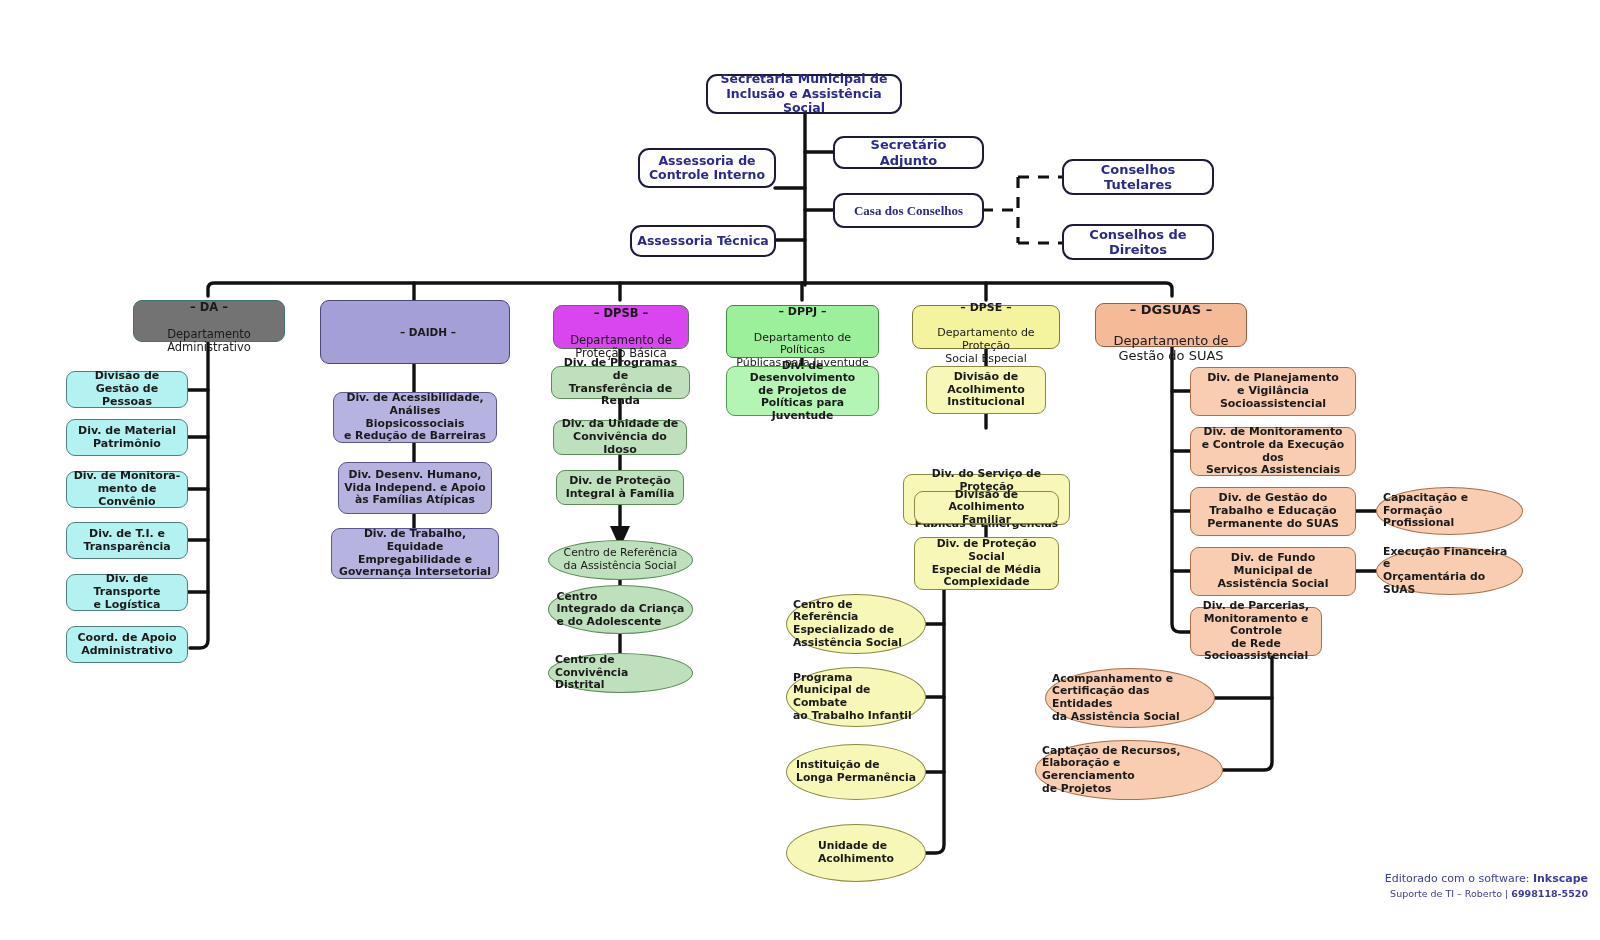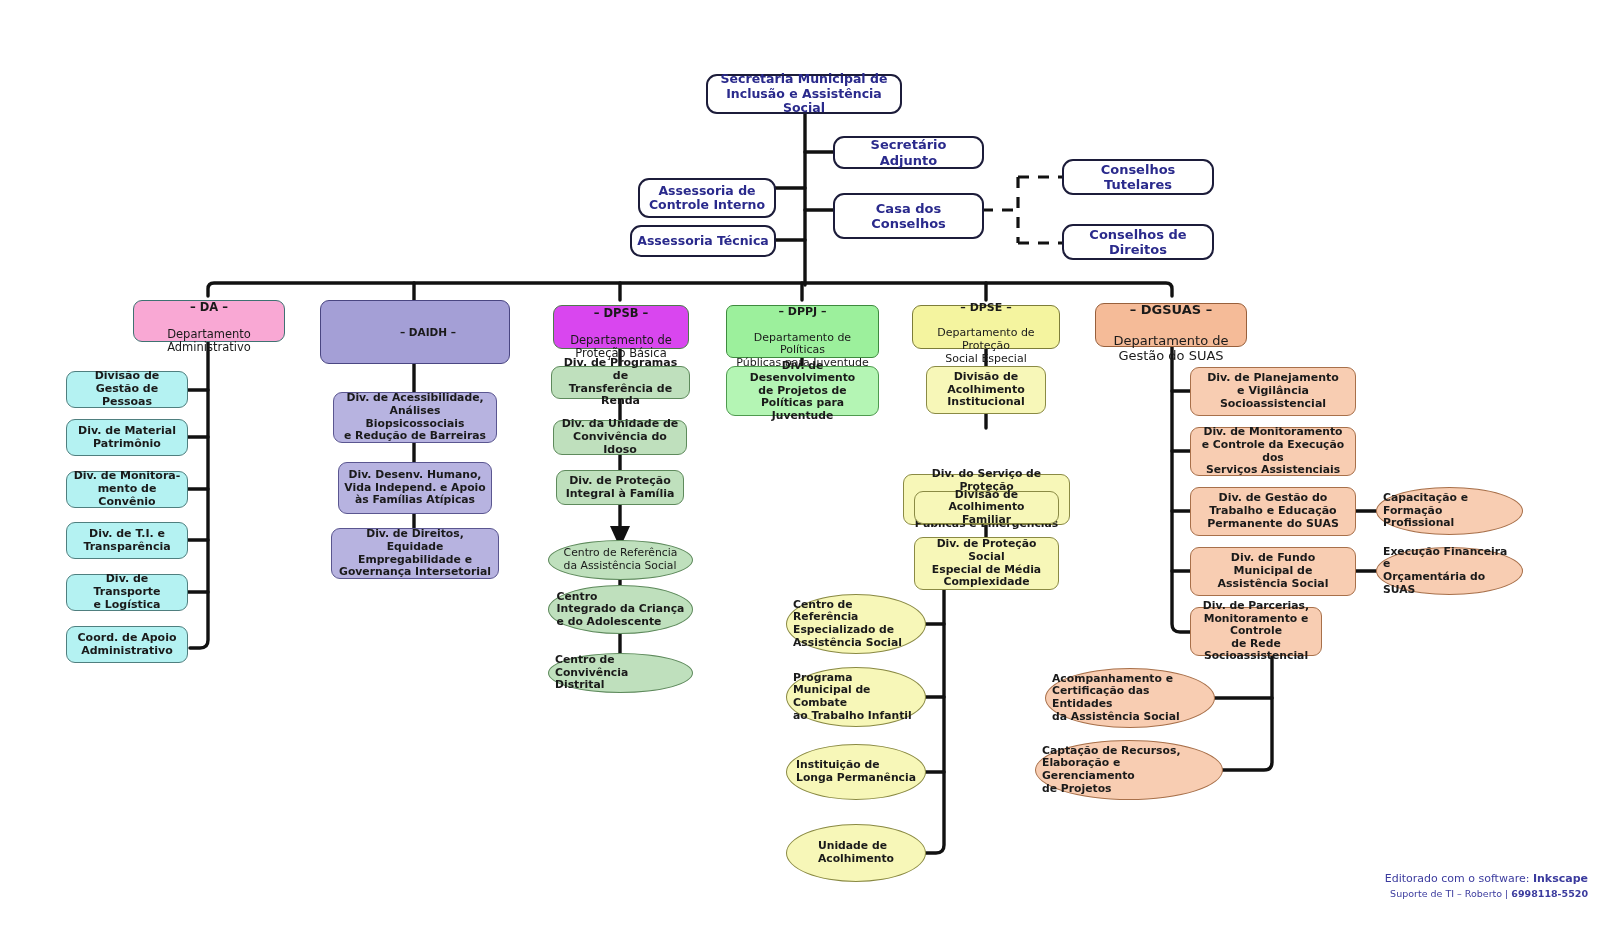--- a/index.html
+++ b/index.html
@@ -15,21 +15,21 @@
             font-weight:bold;background:#fff;}
   .ell{position:absolute;box-sizing:border-box;display:flex;align-items:center;
        justify-content:center;text-align:left;border:1.5px solid #3a3a3a;
        border-radius:50%;line-height:1.16;padding:2px 6px;white-space:pre-line;
        color:#1a1a1a;}
 
   .hdr{font-weight:bold;}
   .hdr .code{display:block;font-weight:bold;}
 
   .c-da{background:#b4f2f2;border-color:#4f7f7f;}
-  .c-da-h{background:#f9a8d4;border-color:#3f7272;}
+  .c-da-h{background:#737373;border-color:#3f7272;}
   .c-daidh{background:#b7b3e0;border-color:#5a5690;}
   .c-daidh-h{background:#a49fd6;border-color:#4a4682;}
   .c-dpsb{background:#bfe0bd;border-color:#5e8a5c;}
   .c-dpsb-h{background:#d946ef;border-color:#4e7a4c;}
   .c-dppj{background:#b4f5b4;border-color:#4e9a4e;}
   .c-dppj-h{background:#9cf09c;border-color:#3e8a3e;}
   .c-dpse{background:#f7f7b8;border-color:#8a8a44;}
   .c-dpse-h{background:#f4f49f;border-color:#7d7d39;}
   .c-dg{background:#f8cdb2;border-color:#a8704a;}
   .c-dg-h{background:#f5bb98;border-color:#98603c;}
@@ -113,23 +113,23 @@
 
       <polygon points="620,548 610,526 630,526"></polygon>
     </g>
   </svg>
 
   <div class="node top" style="left:706px;top:74px;width:196px;height:40px;font-size:12.5px;">Secretaria Municipal de
 Inclusão e Assistência Social</div>
 
   <div class="node top" style="left:833px;top:136px;width:151px;height:33px;font-size:13px;">Secretário Adjunto</div>
 
-  <div class="node top" style="left:833px;top:193px;width:151px;height:46px;font-size:13px;">Casa dos Conselhos</div>
-
-  <div class="node top" style="left:638px;top:178px;width:138px;height:40px;font-size:12.5px;">Assessoria de
+  <div class="node top" style="left:833px;top:193px;width:151px;height:35px;font-size:13px;font-family:Liberation Serif, serif;">Casa dos Conselhos</div>
+
+  <div class="node top" style="left:638px;top:148px;width:138px;height:40px;font-size:12.5px;">Assessoria de
 Controle Interno</div>
 
   <div class="node top" style="left:630px;top:225px;width:146px;height:32px;font-size:12.5px;">Assessoria Técnica</div>
 
   <div class="node top" style="left:1062px;top:159px;width:152px;height:36px;font-size:13px;">Conselhos Tutelares</div>
 
   <div class="node top" style="left:1062px;top:224px;width:152px;height:36px;font-size:13px;">Conselhos de Direitos</div>
 
   <div class="node hdr c-da-h" style="left:133px;top:300px;width:152px;height:42px;font-size:11.5px;">
     <div>
@@ -155,21 +155,21 @@
     <div>
       <span class="code">– DAIDH –</span>
     </div>
   </div>
   <div class="node c-daidh" style="left:333px;top:392px;width:164px;height:51px;font-size:10.8px;font-weight:bold;">Div. de Acessibilidade,
 Análises Biopsicossociais
 e Redução de Barreiras</div>
   <div class="node c-daidh" style="left:338px;top:462px;width:154px;height:52px;font-size:10.8px;font-weight:bold;">Div. Desenv. Humano,
 Vida Independ. e Apoio
 às Famílias Atípicas</div>
-  <div class="node c-daidh" style="left:331px;top:528px;width:168px;height:51px;font-size:10.8px;font-weight:bold;">Div. de Direitos, Equidade
+  <div class="node c-daidh" style="left:331px;top:528px;width:168px;height:51px;font-size:10.8px;font-weight:bold;">Div. de Trabalho, Equidade
 Empregabilidade e
 Governança Intersetorial</div>
 
   <div class="node hdr c-dpsb-h" style="left:553px;top:305px;width:136px;height:44px;font-size:11.5px;">
     <div>
       <span class="code">– DPSB –</span>
       <span style="font-weight:normal;white-space:pre-line;">Departamento de
 Proteção Básica</span>
     </div>
   </div>

